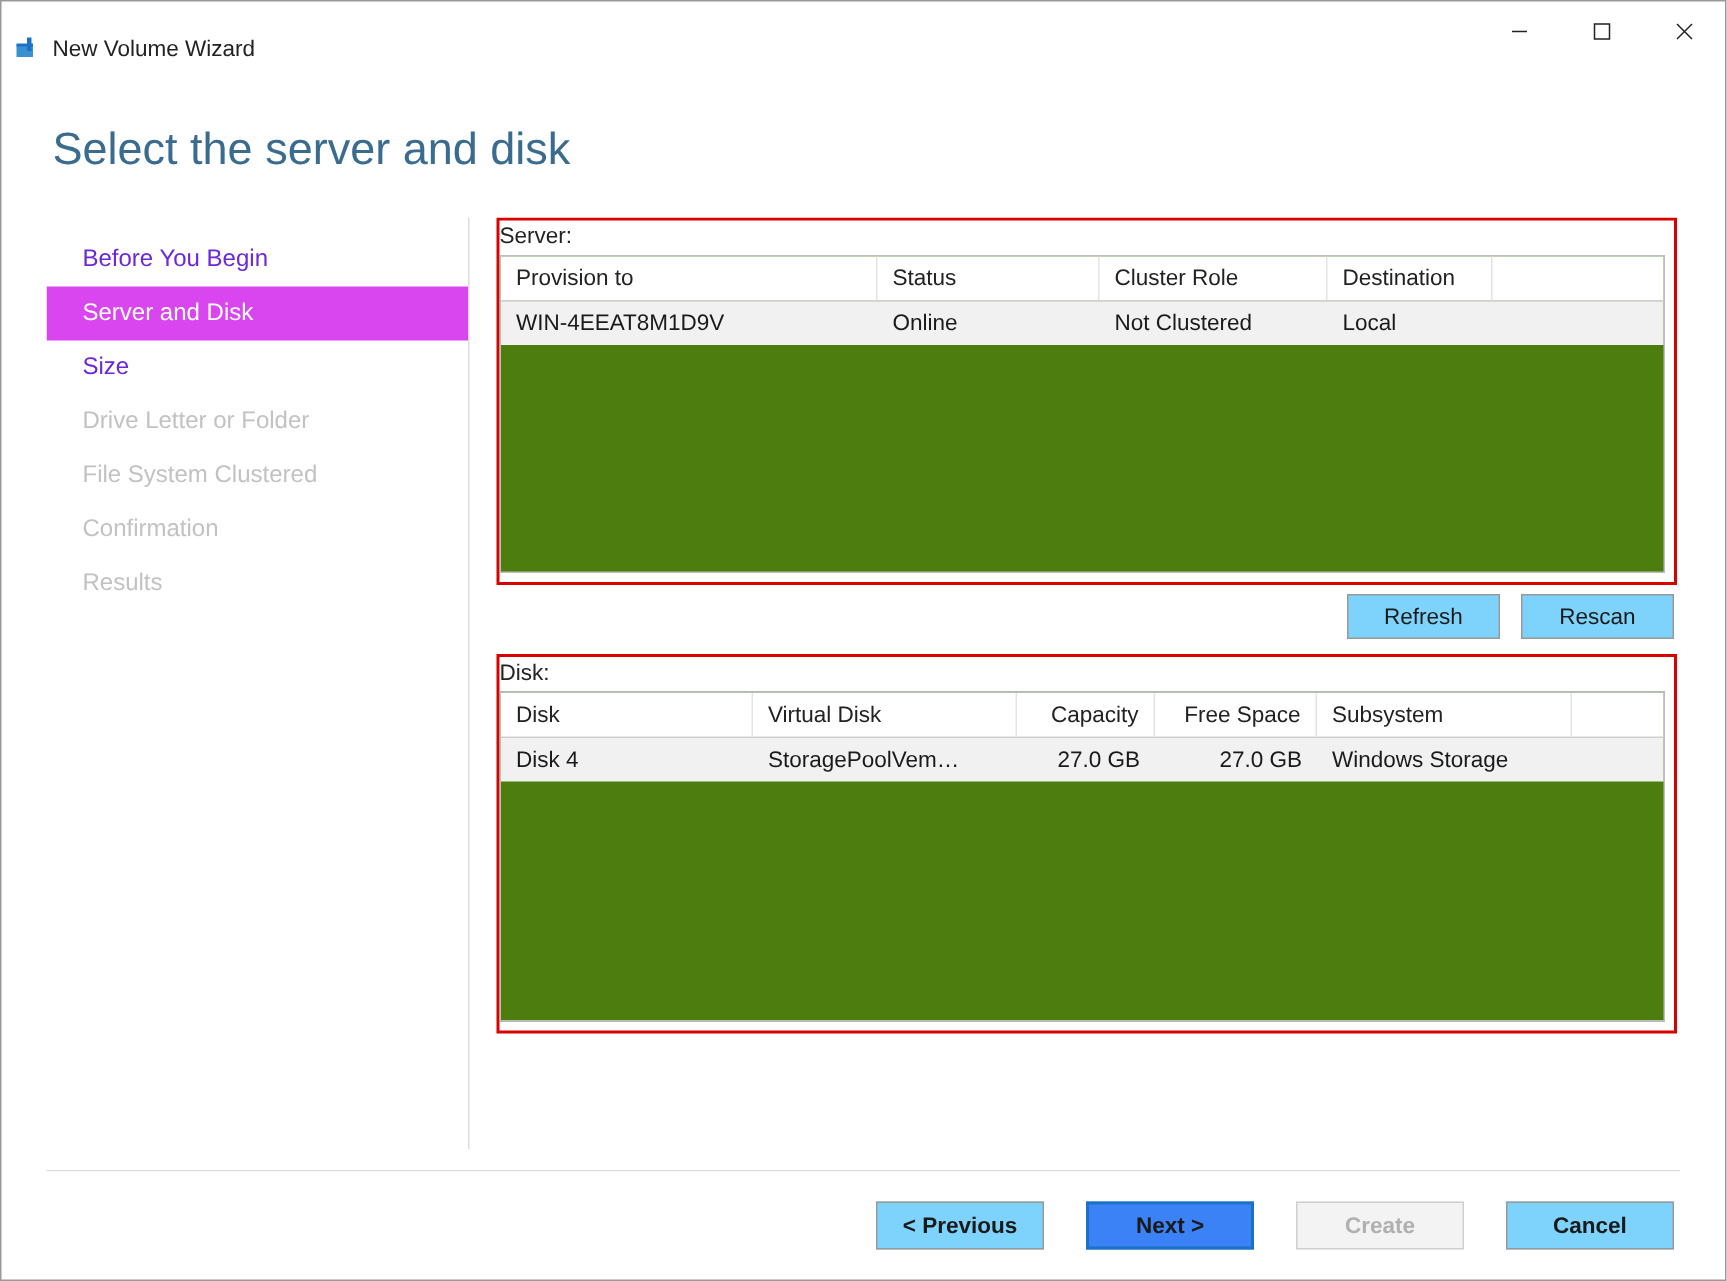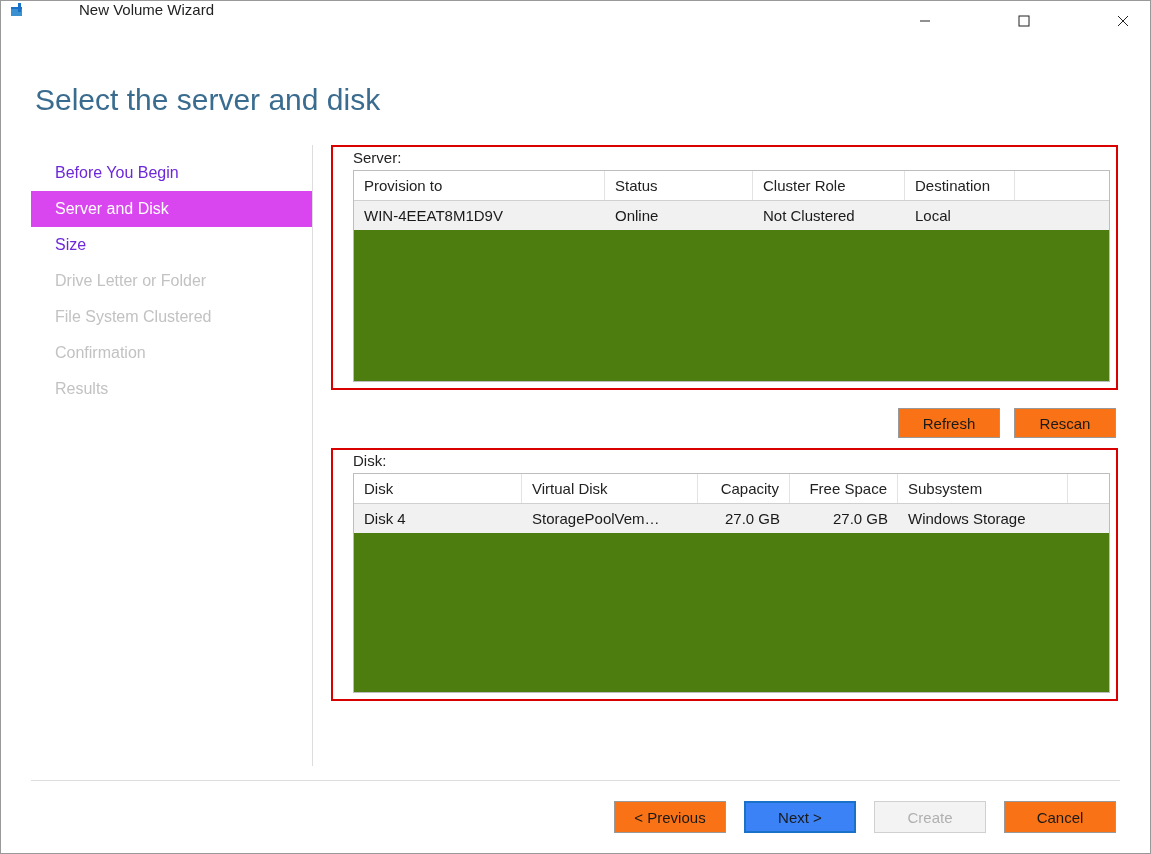--- a/index.html
+++ b/index.html
@@ -14,24 +14,23 @@
     height: 854px;
     border: 1px solid #999;
     background: #fff;
     position: relative;
     display: flex;
     flex-direction: column;
   }
   .titlebar {
     height: 40px;
     display: flex;
-    align-items: flex-start;
+    align-items: flex-end;
     padding: 0 0 0 8px;
     border-bottom: 0;
-    gap: 44px;
   }
   .titlebar .app-icon {
     width: 18px; height: 18px; margin-right: 8px;
     display:inline-flex;align-items:center;justify-content:center;
   }
   .titlebar .title { flex:1; font-size:15px; color:#222; }
   .titlebar .ctrl {
     width: 55px; height: 40px; display:flex;align-items:center;justify-content:center;
     font-size: 14px; color:#222; cursor:default;
   }
@@ -75,22 +74,22 @@
     color: #c2c2c2;
   }
   .panel {
     flex:1;
     padding: 0 2px 0 18px;
     display:flex;
     flex-direction: column;
   }
   .section-box {
     border: 2px solid #d90000;
-    padding: 2px 6px 6px 20px;
-    margin-bottom: 16px;
+    padding: 2px 6px 6px 0;
+    margin-bottom: 4px;
   }
   .section-label {
     font-size:15px; margin-bottom:4px; color:#222;
   }
   .grid {
     border: 1px solid #bdbdbd;
     background:#4d7c0f;
   }
   .grid .head {
     display:flex;
@@ -125,33 +124,34 @@
   .btn-row {
     display:flex;
     justify-content:flex-end;
     gap: 14px;
     padding: 2px 2px 10px 0;
   }
   .btn {
     min-width: 102px;
     height: 30px;
     border: 1px solid #999;
-    background: #f97316;
+    background: #7dd3fc;
     font-size: 15px;
     display:flex;align-items:center;justify-content:center;
     padding: 0 14px;
     cursor: default;
   }
   .footer {
     height: 72px;
     display:flex;
     align-items:center;
     justify-content:flex-end;
     padding: 0 34px 0 0;
-    gap: 18px;
+    gap: 28px;
+    font-weight: bold;
   }
   .footer .btn { min-width:112px; height:32px; }
   .footer .btn.primary {
     background:#3b82f6;
     border: 2px solid #1a72c8;
   }
   .footer .btn.disabled {
     color:#b0b0b0;
     background:#f3f3f3;
     border-color:#d0d0d0;

